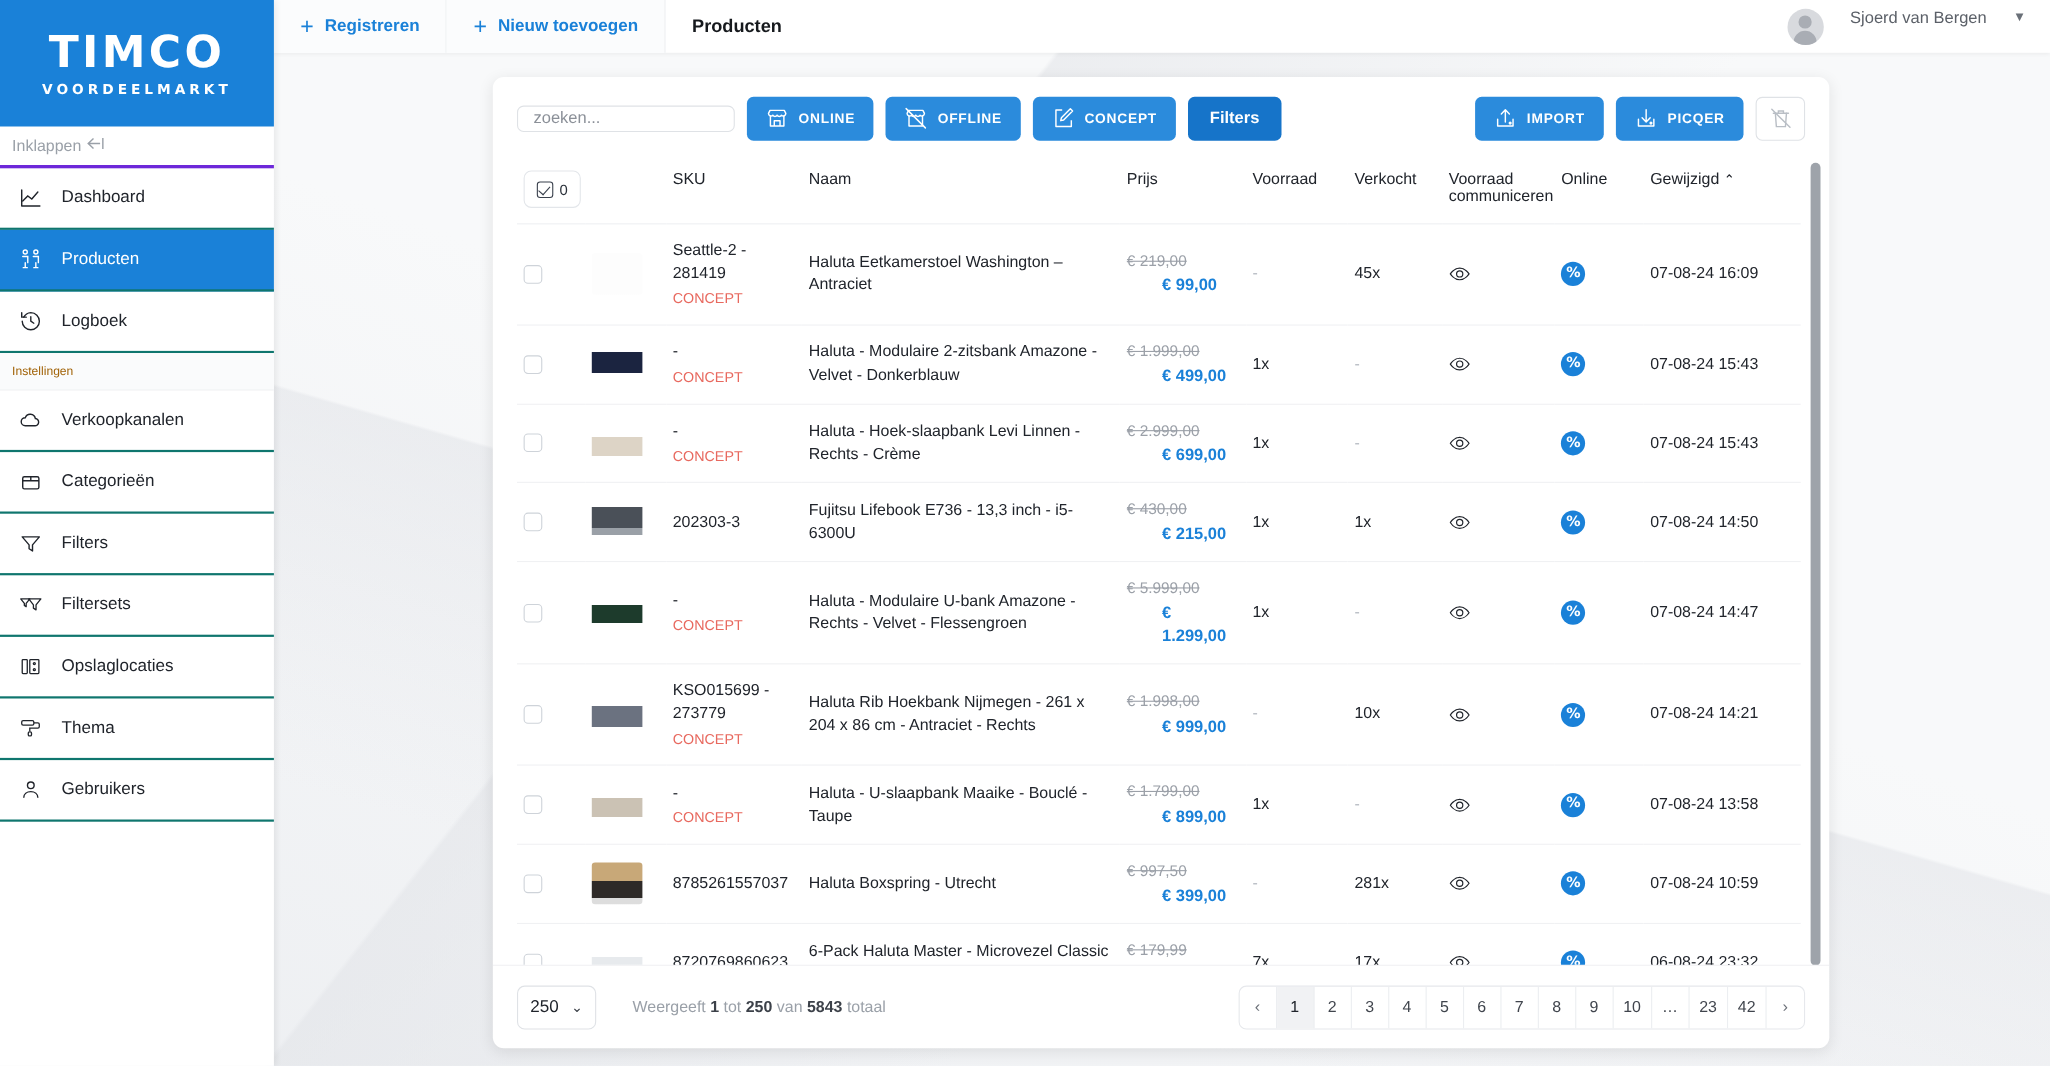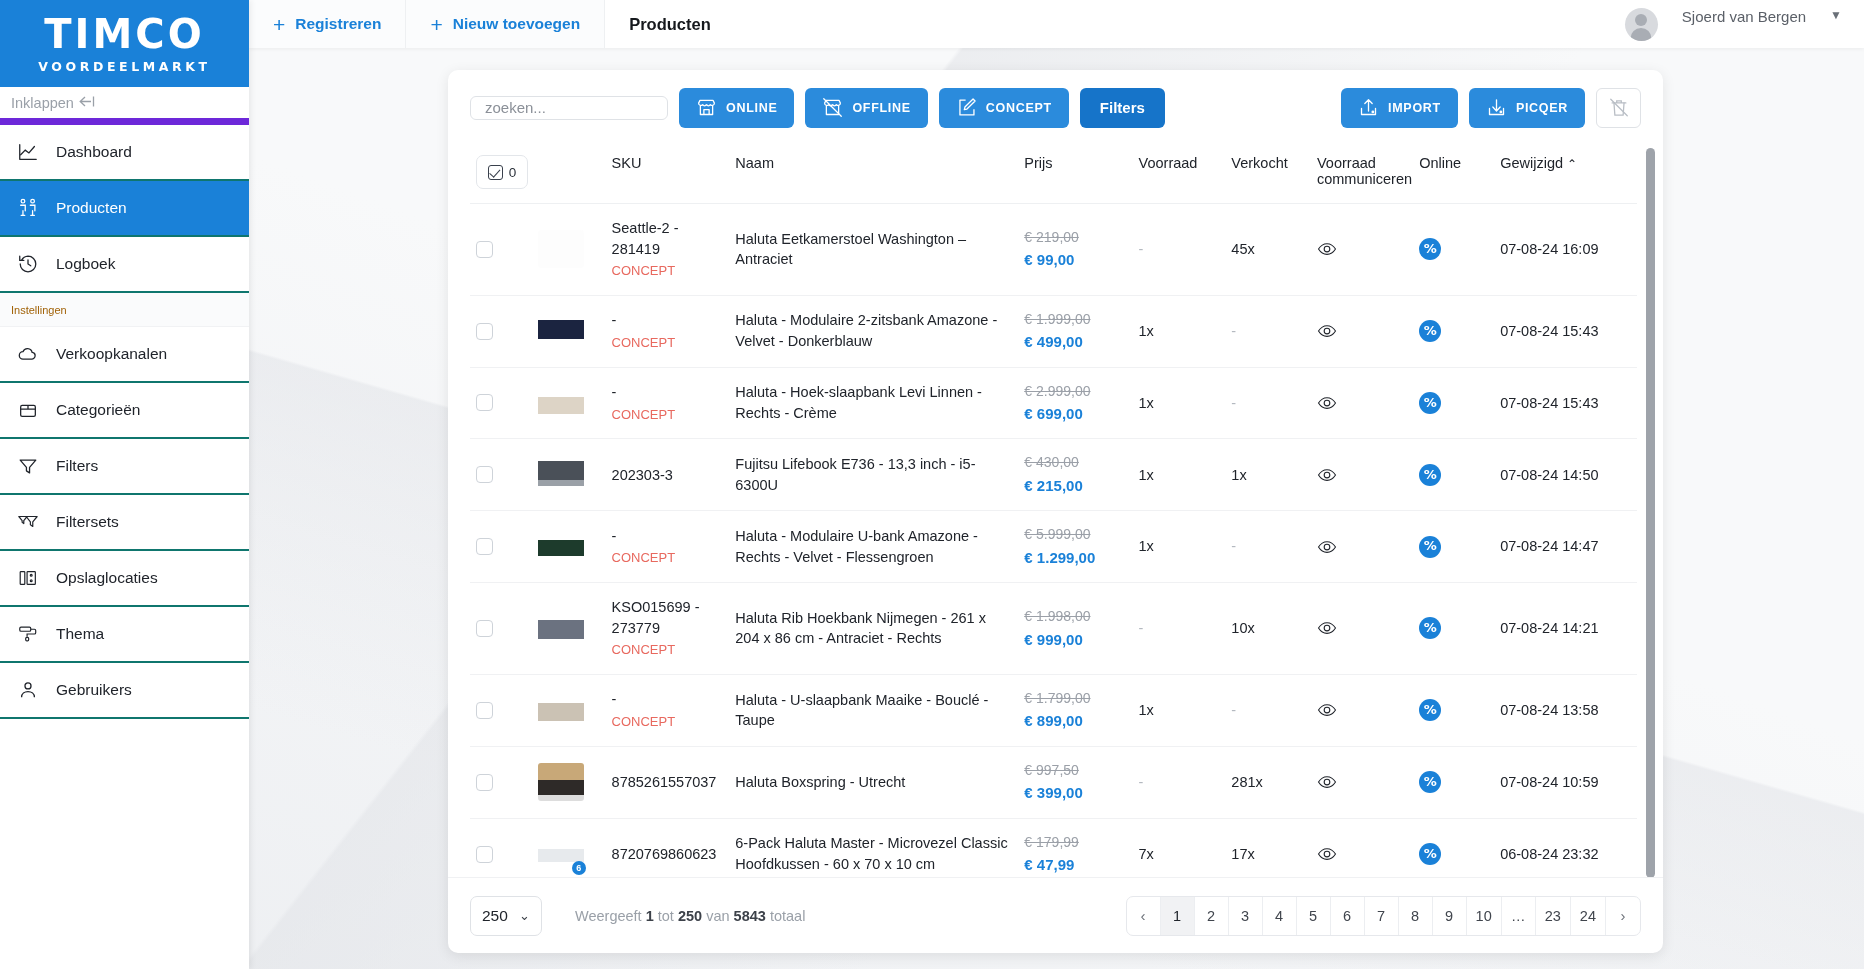--- a/index.html
+++ b/index.html
@@ -20,39 +20,39 @@
 
   
   #sidebar {
     position: absolute; left: 0; top: 0;
     width: 249px; height: 969px;
     background: #ffffff;
     box-shadow: 2px 0 6px rgba(0,0,0,.07);
     z-index: 20;
   }
   #logo-block {
-    height: 87px; background: #1a81d8;
+    height: 115px; background: #1a81d8;
     display: flex; flex-direction: column;
     align-items: center; justify-content: center;
   }
   .logo-main {
     color: #fff; font-weight: 700; font-size: 40px;
     letter-spacing: 3px; line-height: 1;
     font-family: "DejaVu Sans", sans-serif;
   }
   .logo-sub {
     color: #fff; font-size: 12.5px; font-weight: 700;
     letter-spacing: 3.6px; margin-top: 5px;
     font-family: "DejaVu Sans", sans-serif;
   }
   #collapse-row {
     height: 38px; display: flex; align-items: center;
     padding-left: 11px; gap: 4px;
     color: #9aa0a8; font-size: 14.5px;
-    border-bottom: 7px solid #6d28d9;
+    border-bottom: 3px solid #6d28d9;
     cursor: pointer;
   }
   .nav-item {
     height: 56px; display: flex; align-items: center;
     padding-left: 17px; gap: 17px;
     font-size: 15.5px; color: #20242b;
     border-bottom: 2px solid #0f766e;
     cursor: pointer;
   }
   .nav-item.active { background: #1a81d8; color: #fff; }
@@ -202,21 +202,21 @@
 
   .sku-val { color: #20242b; }
   .concept { color: #e8695f; font-size: 13px; margin-top: 3px; }
 
   .price-old {
     color: #9ba0a8; text-decoration: line-through; font-size: 14px;
     display: block; line-height: 1.4;
   }
   .price-new {
     color: #1a81d8; font-weight: 700; font-size: 15px;
-    display: block; margin-top: 2px;
+    display: block; margin-top: 2px; margin-left: 32px;
   }
   .dash { color: #b4b9c0; }
 
   .eye { width: 20px; height: 20px; display: block; }
   .pct {
     width: 22px; height: 22px; border-radius: 50%; background: #1a81d8;
     color: #fff; font-size: 13px; font-weight: 700;
     display: flex; align-items: center; justify-content: center;
     font-family: "DejaVu Sans", sans-serif;
   }
@@ -753,17 +753,17 @@
         <div class="pg">3</div>
         <div class="pg">4</div>
         <div class="pg">5</div>
         <div class="pg">6</div>
         <div class="pg">7</div>
         <div class="pg">8</div>
         <div class="pg">9</div>
         <div class="pg">10</div>
         <div class="pg">…</div>
         <div class="pg">23</div>
-        <div class="pg">24</div>
+        <div class="pg">42</div>
         <div class="pg arrow">›</div>
       </div>
   </div>
 </div>
 
 </body></html>

